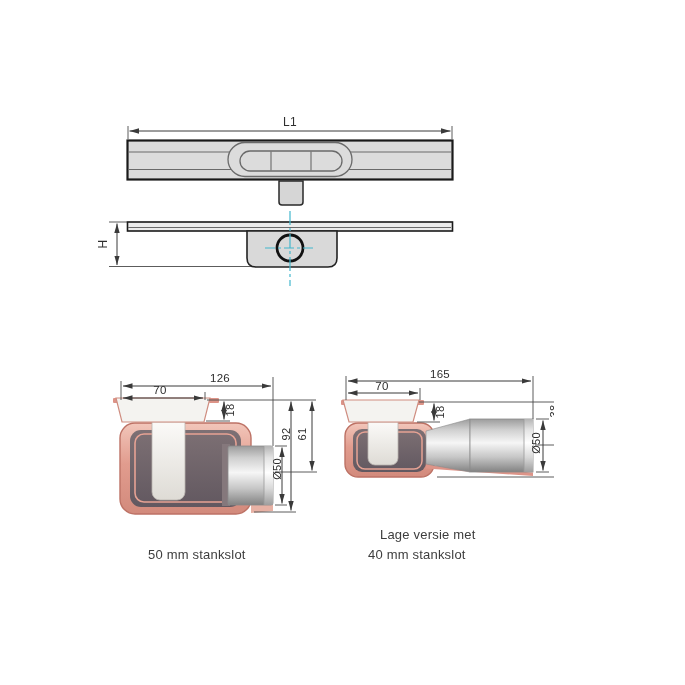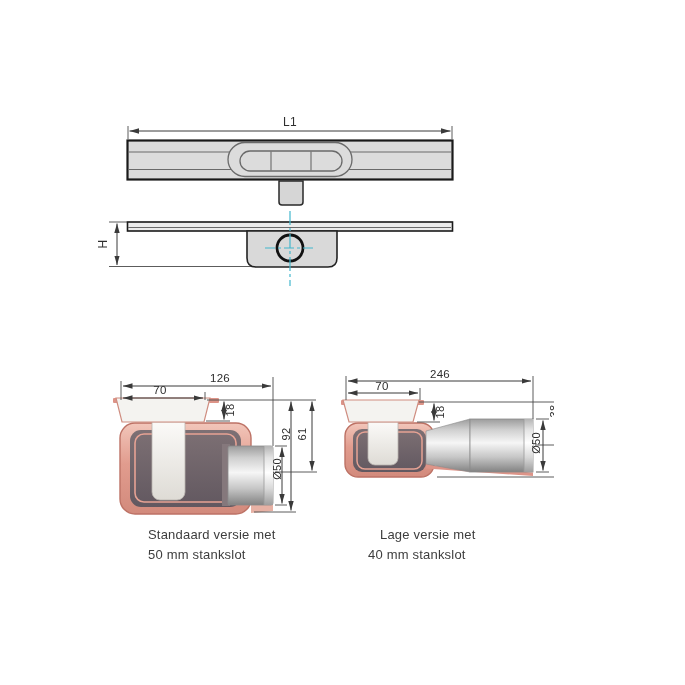--- a/index.html
+++ b/index.html
@@ -150,24 +150,23 @@
   <span class="lbl" style="left:290px;top:122px;font-size:12px;">L1</span>
   <span class="vlbl" style="left:103px;top:244px;font-size:12px;">H</span>
 
 
   <span class="lbl" style="left:192px;top:378px;margin-left:28px;">126</span>
   <span class="lbl" style="left:160px;top:390px;">70</span>
   <span class="vlbl" style="left:230px;top:410px;">18</span>
   <span class="vlbl" style="left:286px;top:434px;">92</span>
   <span class="vlbl" style="left:302px;top:434px;">61</span>
   <span class="vlbl" style="left:277px;top:469px;">Ø50</span>
-  <span class="cap" style="left:148px;top:527px;">Standaard versie met</span>
   <span class="cap" style="left:148px;top:547px;">50 mm stankslot</span>
 
-  <span class="lbl" style="left:440px;top:374px;">246</span>
+  <span class="lbl" style="left:440px;top:374px;">165</span>
   <span class="lbl" style="left:382px;top:386px;">70</span>
   <span class="vlbl" style="left:440px;top:412px;">18</span>
   <span class="vlbl" style="left:554px;top:411px;">38</span>
   <span class="vlbl" style="left:569px;top:436px;">65</span>
   <span class="vlbl" style="left:536px;top:443px;">Ø50</span>
   <span class="cap" style="left:380px;top:527px;">Lage versie met</span>
   <span class="cap" style="left:368px;top:547px;">40 mm stankslot</span>
 
 </div>
 

